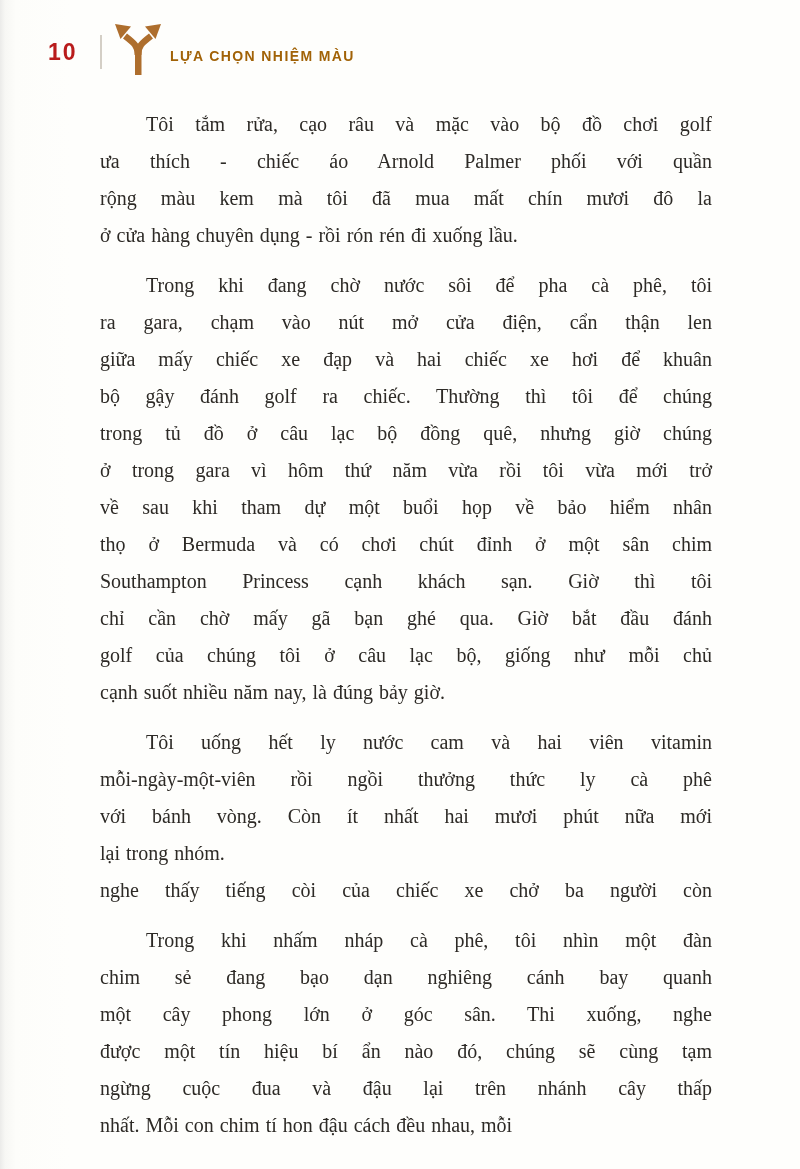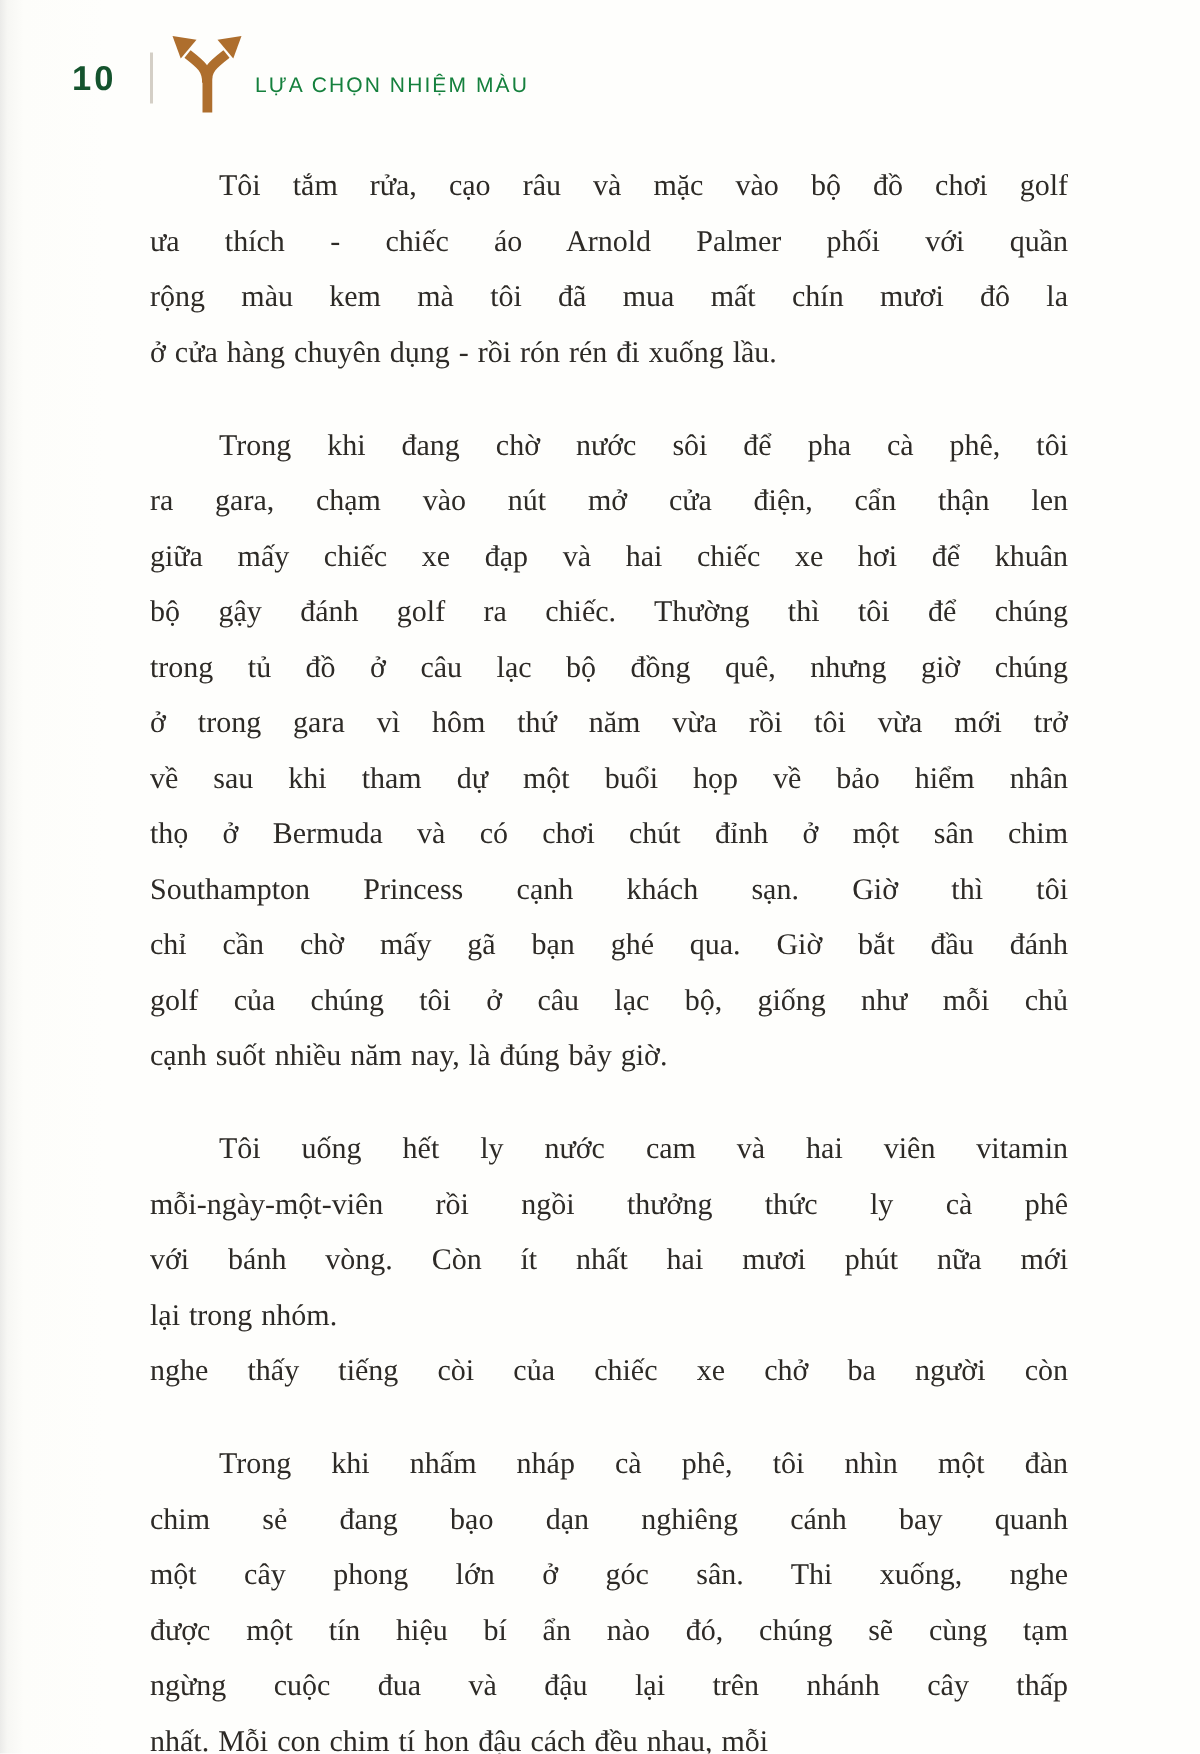--- a/index.html
+++ b/index.html
@@ -16,48 +16,48 @@
     display: flex;
     align-items: center;
     padding: 26px 0 0 48px;
     height: 78px;
   }
   .page-number {
     font-family: "Liberation Sans", sans-serif;
     font-weight: bold;
     font-size: 23px;
     letter-spacing: 2px;
-    color: #14532d;
+    color: #b91c1c;
     width: 32px;
   }
   .header-divider {
     width: 2px;
     height: 34px;
     background: #d4cfc6;
     margin-left: 20px;
     margin-right: 12px;
   }
   .logo-wrap { width: 48px; height: 54px; margin-right: 8px; position: relative; top: -2px; }
   .book-title {
     font-family: "Liberation Sans", sans-serif;
-    font-weight: normal;
+    font-weight: bold;
     font-size: 14px;
     letter-spacing: 1.4px;
-    color: #15803d;
+    color: #a16207;
     position: relative;
     top: 4px;
   }
 
   
   .page-body {
     margin: 28px 88px 0 100px;
     font-size: 20px;
     line-height: 37px;
   }
-  .para + .para { margin-top: 25px; font-family: Liberation Serif, serif; }
+  .para + .para { margin-top: 13px; font-family: Liberation Serif, serif; }
   .line {
     text-align: justify;
     text-align-last: justify;
     word-spacing: 1px;
   }
   .line.first { padding-left: 46px; }
   .line.last { text-align-last: auto; }
 </style>
 </head>
 <body>

